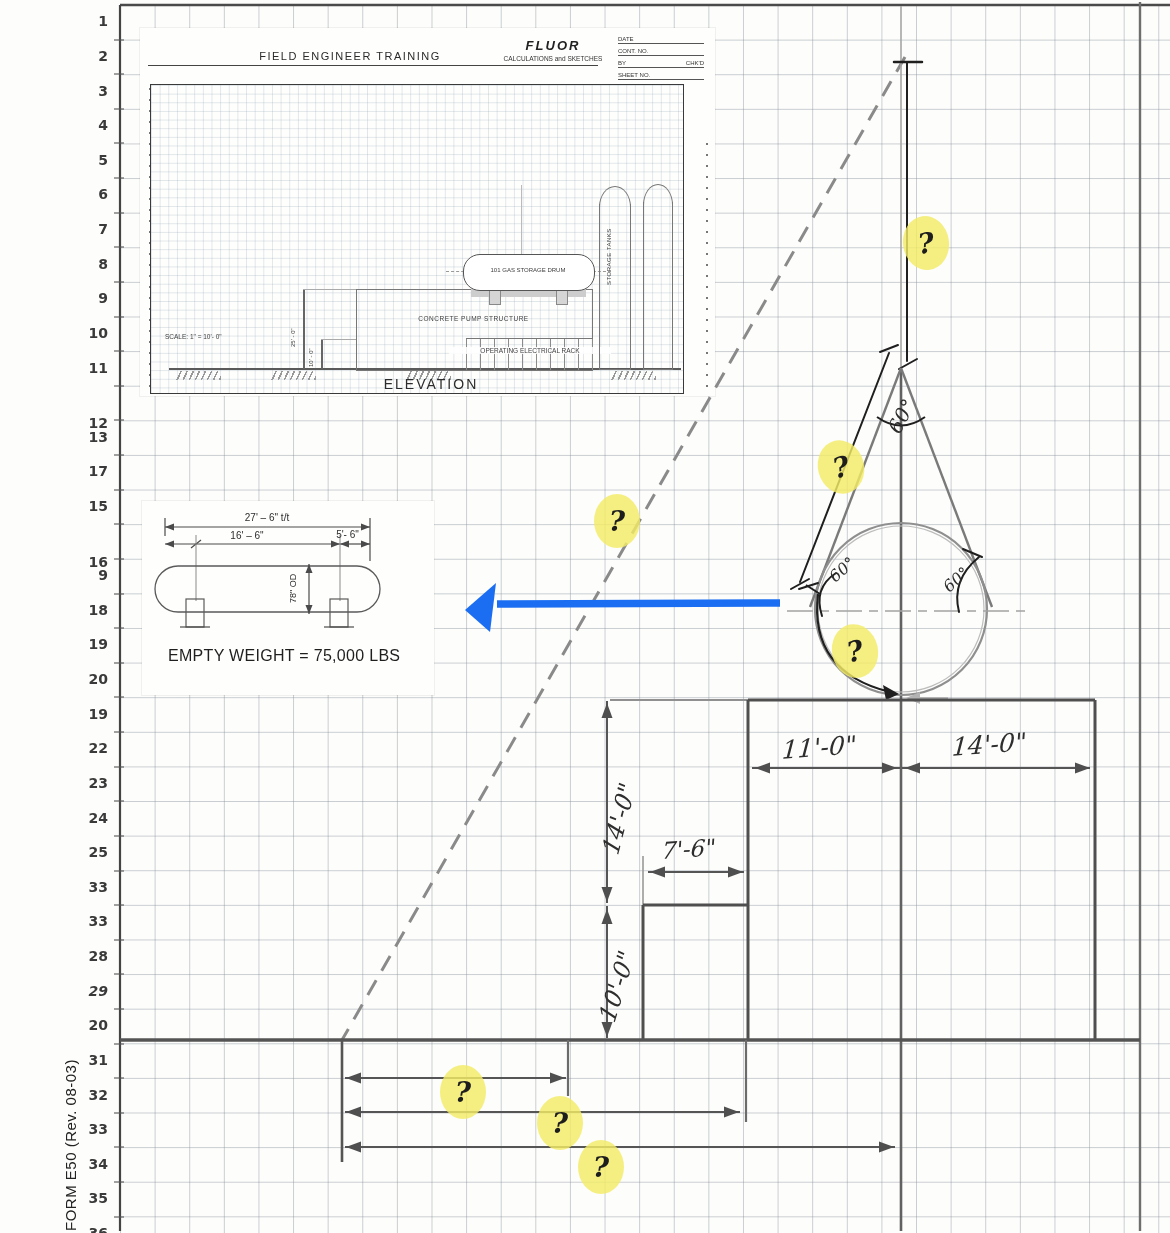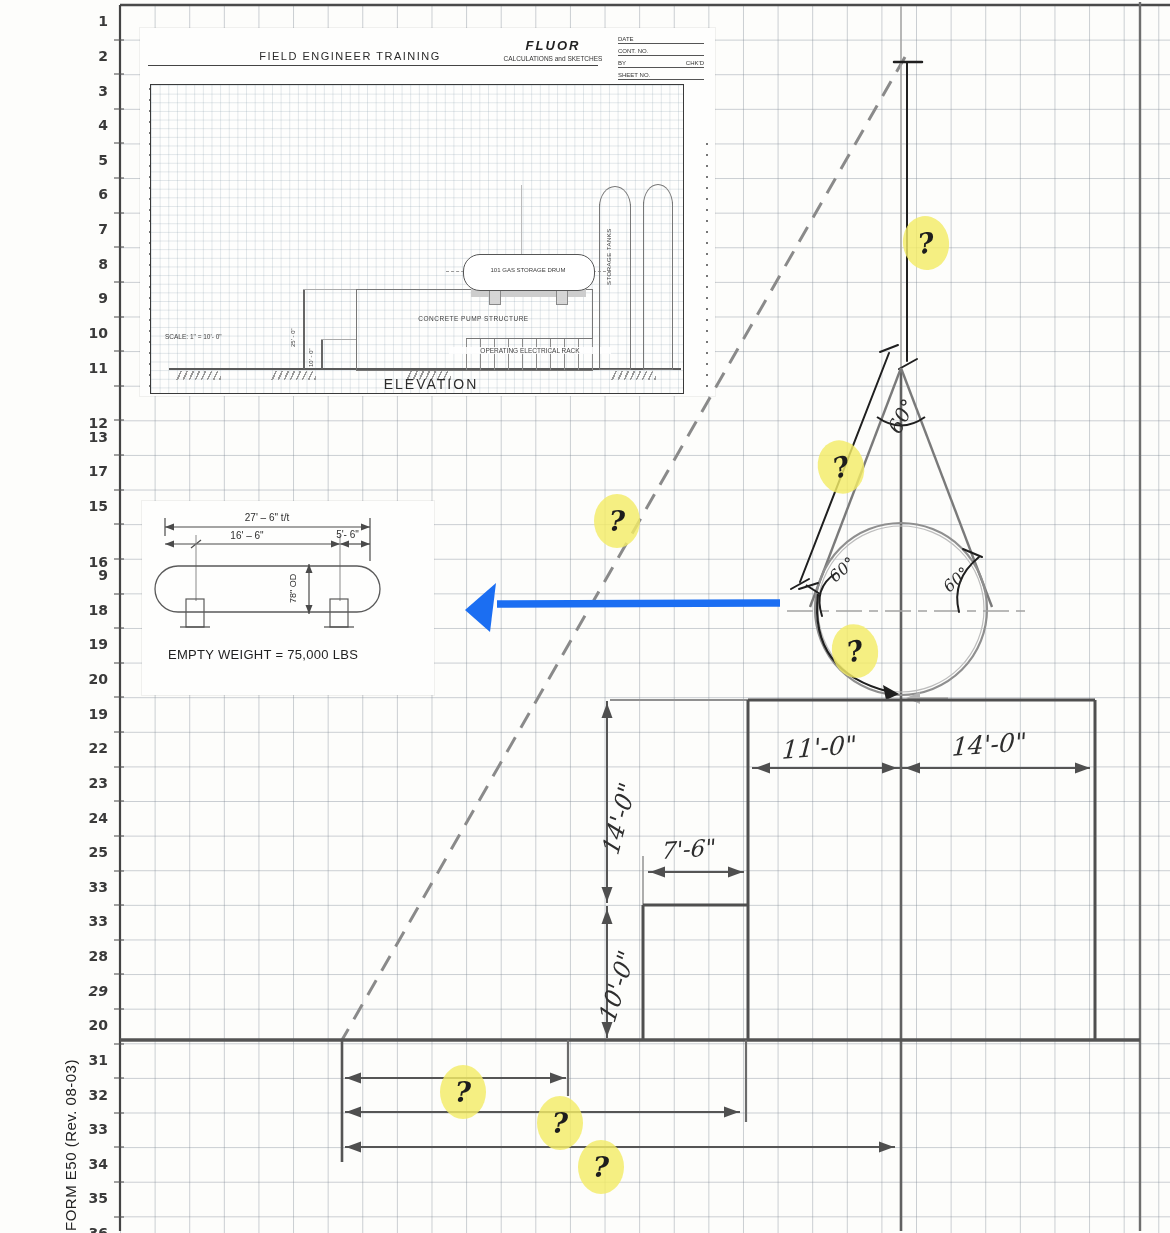--- a/index.html
+++ b/index.html
@@ -38,21 +38,21 @@
     background-size:8.65px 8.65px;}
   .perf{position:absolute;width:2px;background:repeating-linear-gradient(to bottom,#777 0 2px,transparent 2px 11px);}
   .dwg-line{position:absolute;background:#5a5a5a;}
   .dwg-box{position:absolute;border:1.2px solid #777;}
   .dwg-label{position:absolute;text-align:center;color:#3d3d3d;}
   .hatch{position:absolute;height:9px;background:repeating-linear-gradient(115deg,transparent 0 4px,#999 4px 5.5px);}
   .rot90{transform-origin:0 0;transform:rotate(-90deg);white-space:nowrap;}
   
   #sheet2{left:142px;top:501px;width:292px;height:194px;}
   #sheet2 .dimtxt{position:absolute;text-align:center;font-size:10px;color:#2e2e2e;}
-  #sheet2 .weight{position:absolute;left:26px;top:146px;font-size:13px;color:#1f1f1f;letter-spacing:.3px;}
+  #sheet2 .weight{position:absolute;left:26px;top:146px;font-size:16px;color:#1f1f1f;letter-spacing:.3px;}
   
   #sketch-svg{position:absolute;left:0;top:0;z-index:3;}
   #labels{position:absolute;left:0;top:0;width:100%;height:100%;z-index:4;pointer-events:none;}
   .hw{position:absolute;font-family:"DejaVu Serif",serif;font-style:italic;color:#2e2e2e;white-space:nowrap;}
   .hw-dim{font-size:25px;transform:rotate(-4deg) skewX(-8deg);}
   .qmark{position:absolute;width:46px;height:54px;display:flex;align-items:center;justify-content:center;}
   .qmark::before{content:"";position:absolute;inset:0;border-radius:50%;background:#f3eb67;opacity:.82;}
   .qmark span{position:relative;font-family:"DejaVu Serif",serif;font-style:italic;font-weight:bold;
     font-size:28px;color:#1d1d1d;}
 </style>

